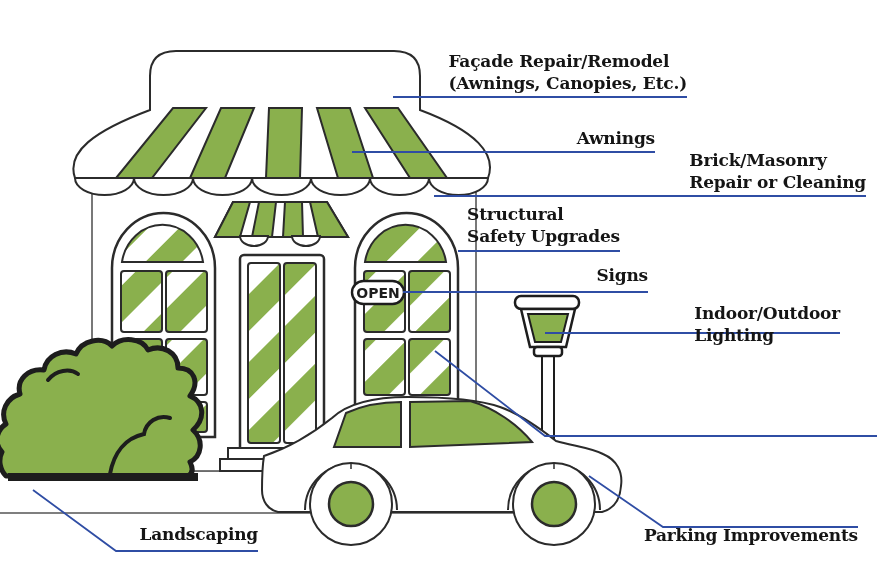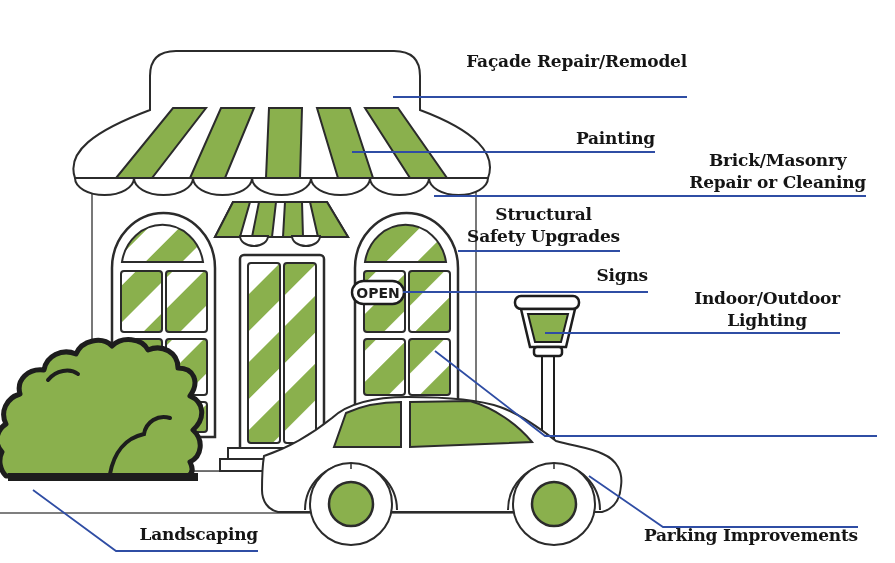--- a/index.html
+++ b/index.html
@@ -4,21 +4,21 @@
 <style>
   html,body{margin:0;padding:0;background:#ffffff;}
   .stage{
     position:relative;width:895px;height:563px;overflow:hidden;
     background:#ffffff;
     font-family:"DejaVu Serif","Liberation Serif",serif;
   }
   .scene{position:absolute;left:0;top:0;}
   .label{
     position:absolute;
-    text-align:center;
+    text-align:left;
     font-weight:700;
     font-size:17px;
     line-height:22px;
     letter-spacing:-0.2px;
     color:#151515;
     white-space:nowrap;
   }
   .label span{display:block;}
 </style>
 </head>
@@ -144,41 +144,42 @@
       <path d="M403,292 H648"></path>
       <path d="M545,333 H840"></path>
       <path d="M435,351 L545,436 H877"></path>
       <path d="M589,476 L663,527 H858"></path>
       <path d="M33,490 L116,551 H258"></path>
     </g>
   </svg>
 
   <div class="label" style="right:208px;top:50px;">
     <span>Façade Repair/Remodel</span>
+    <span>(Awnings, Canopies, Etc.)</span>
   </div>
 
   <div class="label" style="right:240px;top:127px;">
-    <span>Painting</span>
+    <span>Awnings</span>
   </div>
 
   <div class="label" style="right:275px;top:203px;">
     <span>Structural</span>
     <span>Safety Upgrades</span>
   </div>
 
   <div class="label" style="right:29px;top:149px;">
     <span>Brick/Masonry</span>
     <span>Repair or Cleaning</span>
   </div>
 
   <div class="label" style="right:247px;top:264px;">
     <span>Signs</span>
   </div>
 
-  <div class="label" style="right:55px;top:287px;">
+  <div class="label" style="right:55px;top:302px;">
     <span>Indoor/Outdoor</span>
     <span>Lighting</span>
   </div>
 
 
   <div class="label" style="right:37px;top:524px;">
     <span>Parking Improvements</span>
   </div>
 
   <div class="label" style="right:637px;top:523px;">

